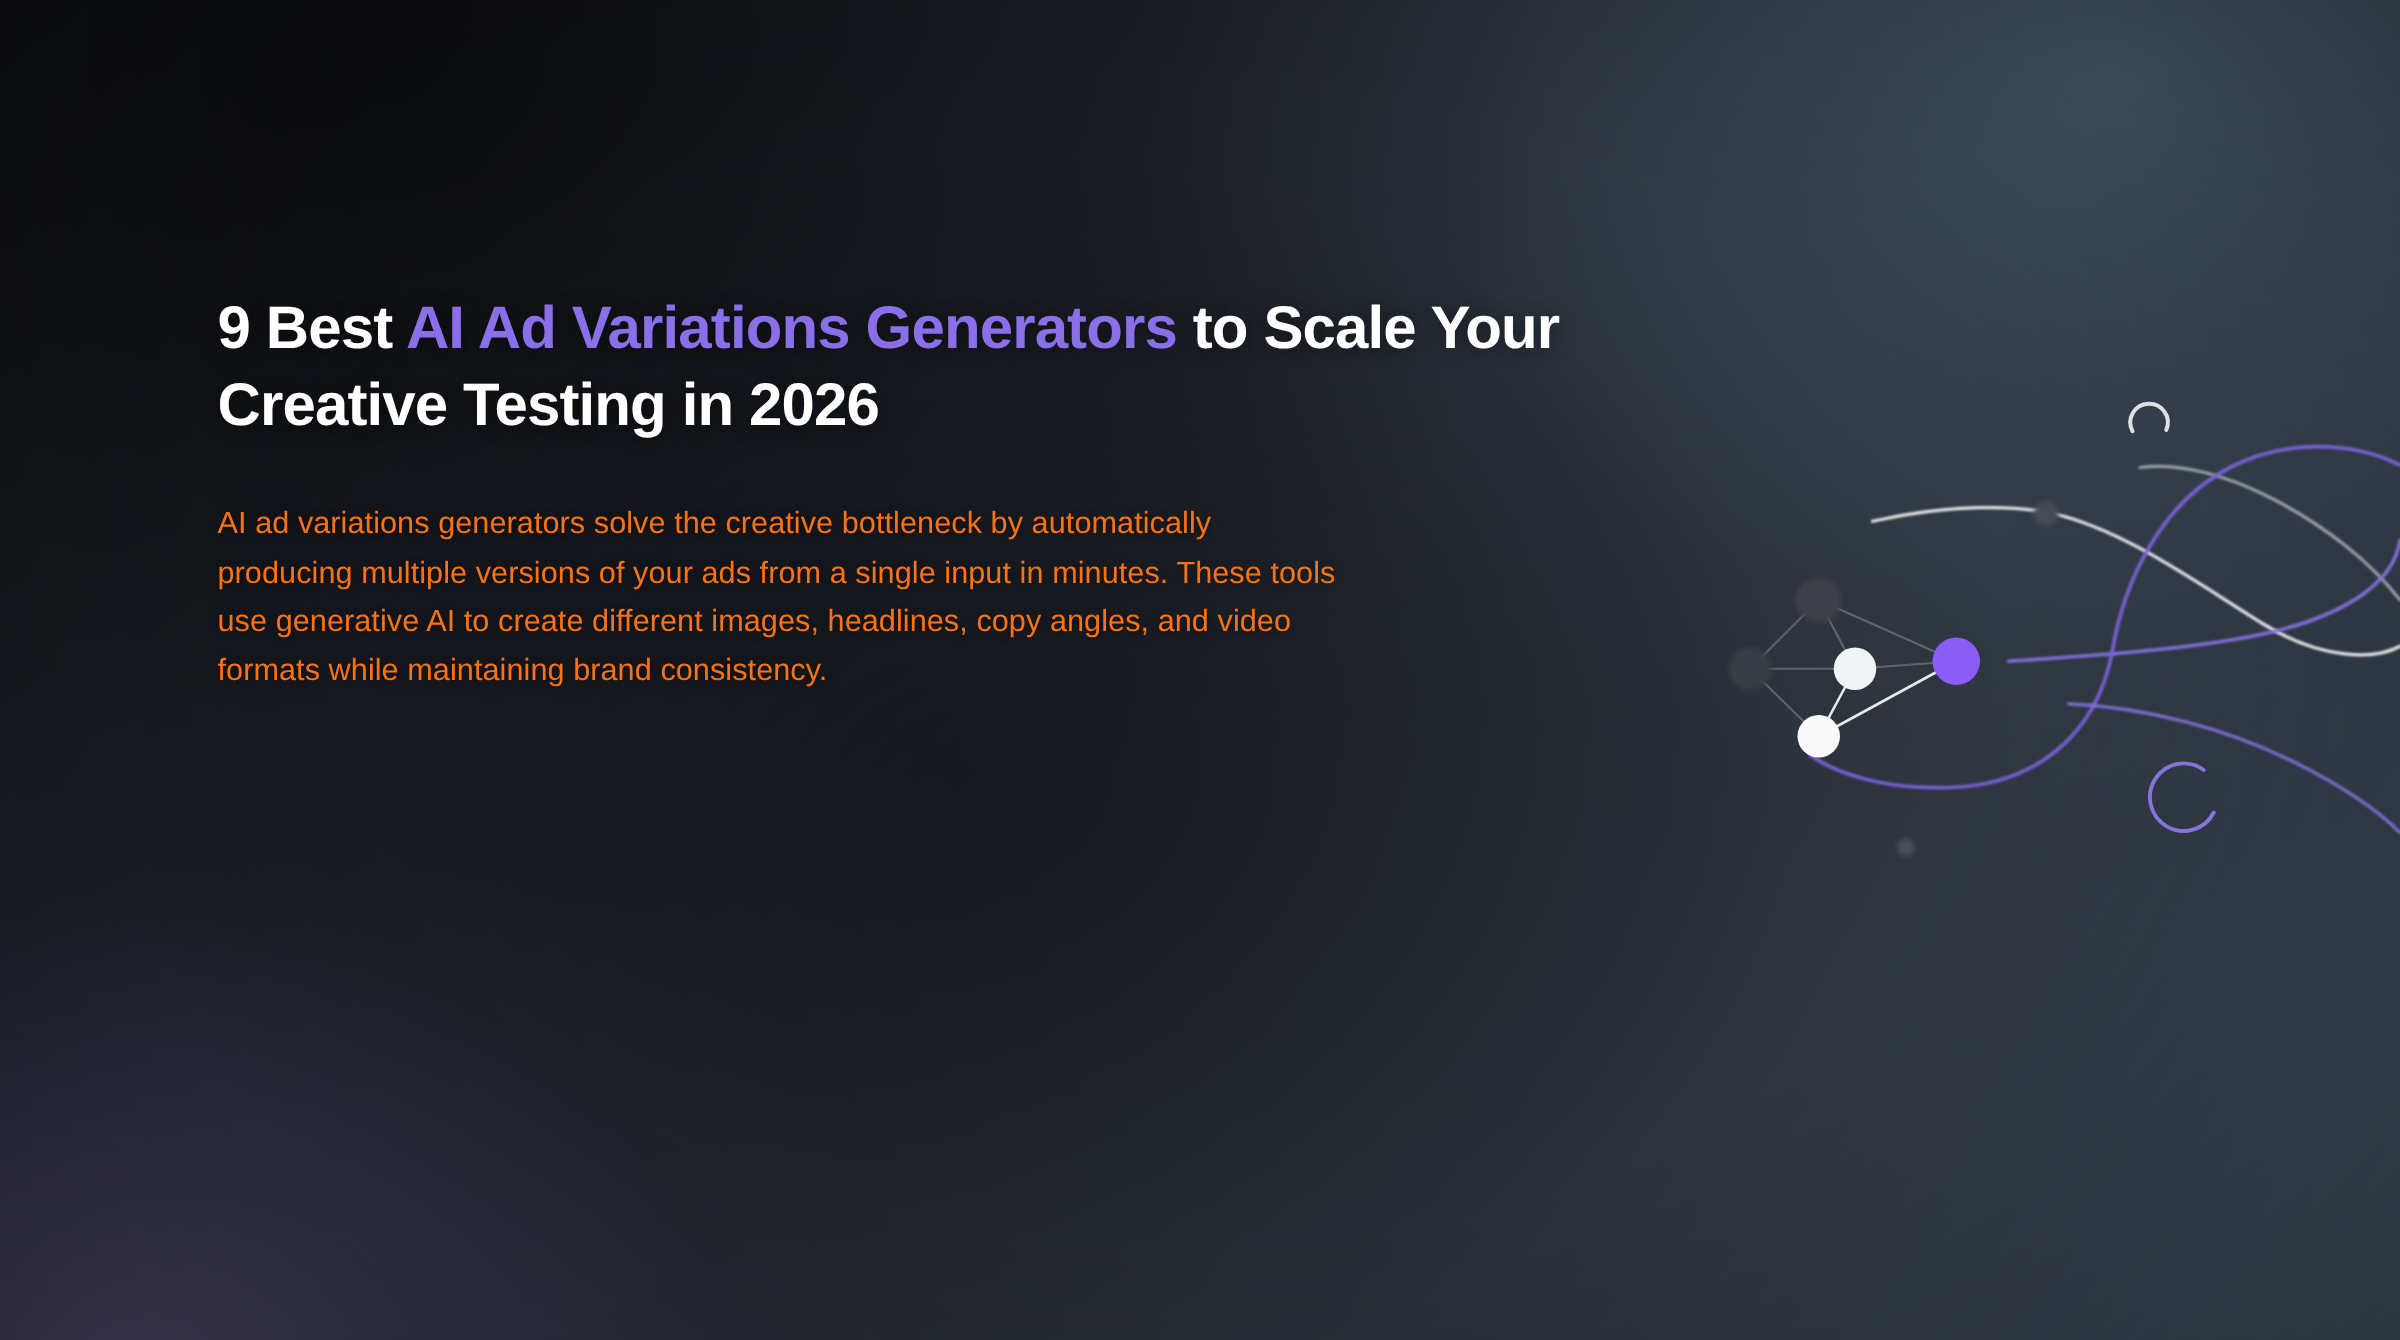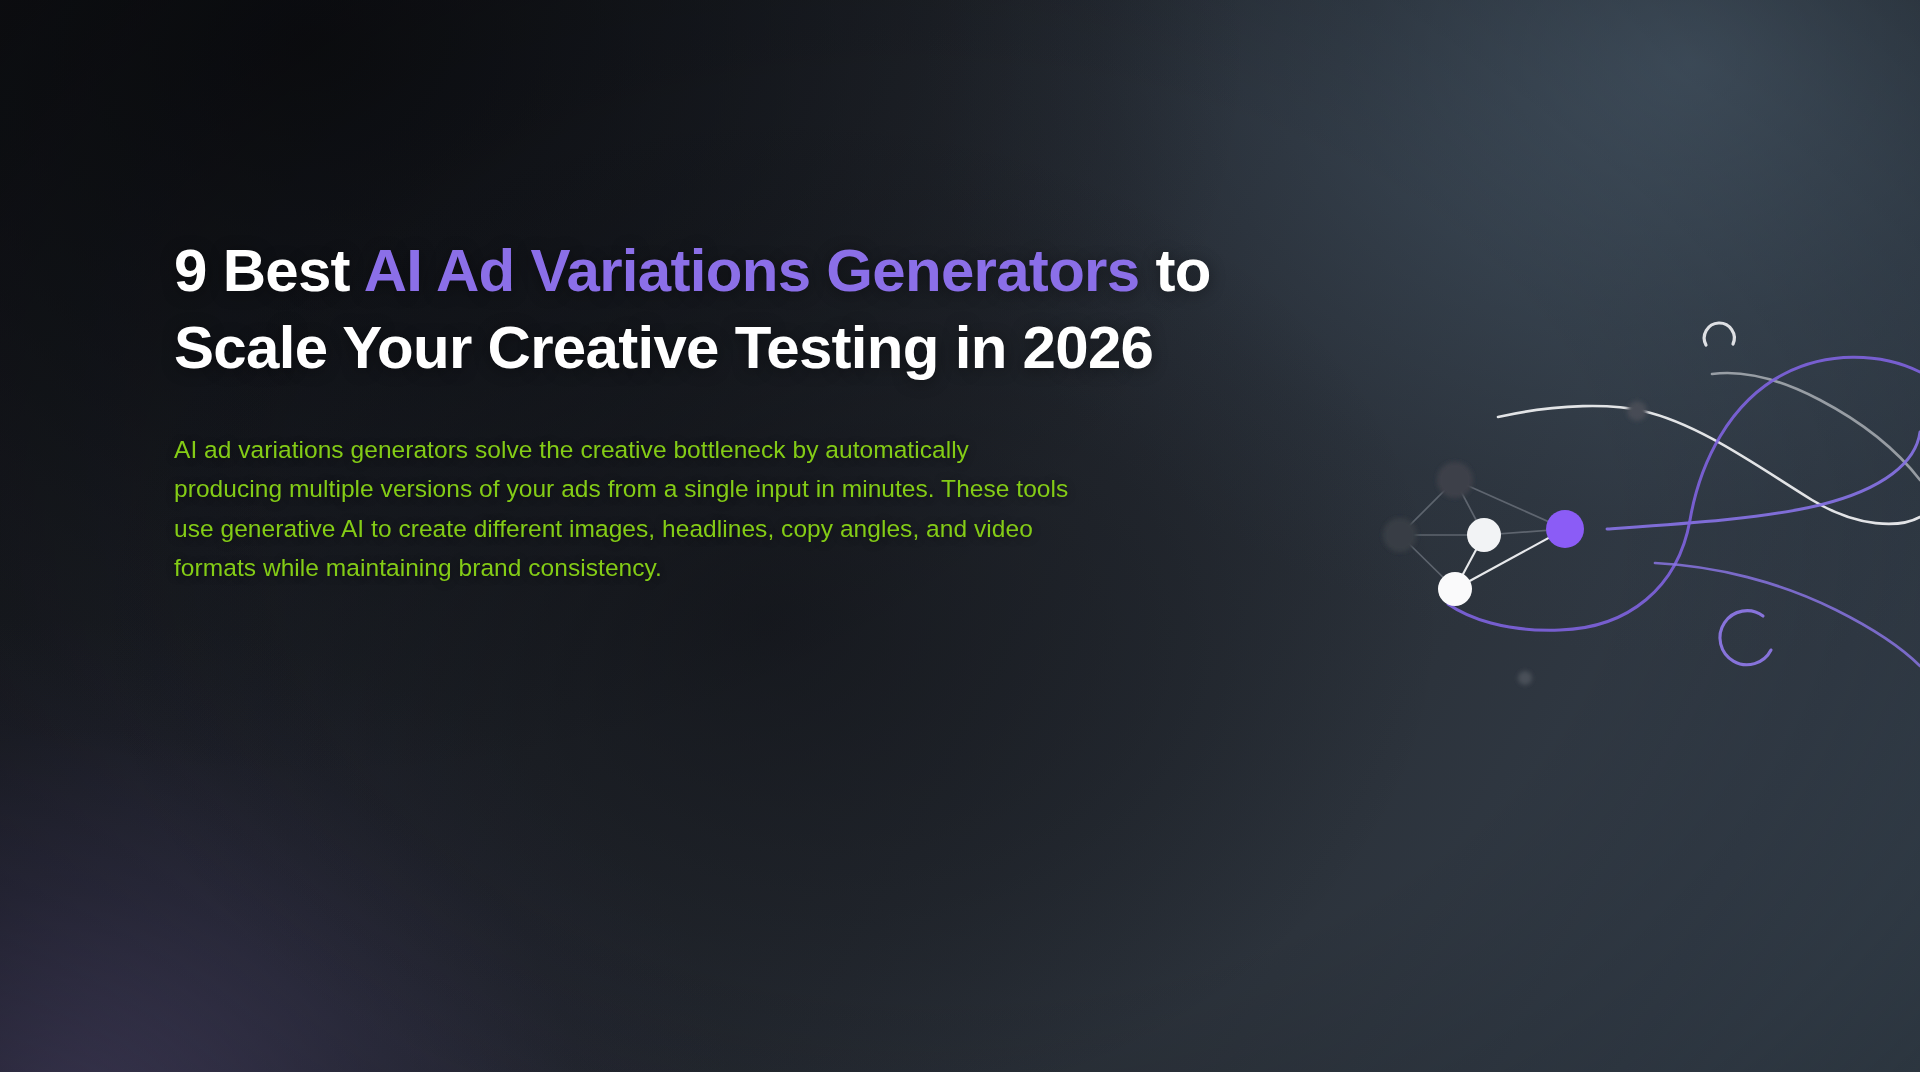--- a/index.html
+++ b/index.html
@@ -84,36 +84,36 @@
 
   
   #content {
     position: absolute;
     left: 174px;
     top: 232px;
     width: 1120px;
   }
   #headline {
     margin: 0;
-    font-size: 60px;
+    font-size: 48px;
     line-height: 1.285;
     font-weight: 700;
     letter-spacing: -0.7px;
     color: #ffffff;
     text-shadow: 0 2px 16px rgba(0,0,0,0.42);
   }
   .hl-accent { color: #8b6fe8; }
   #subcopy {
     margin: 0;
     padding-top: 44px;
     font-size: 24.5px;
     line-height: 1.60;
     font-weight: 400;
     letter-spacing: 0.05px;
-    color: #84cc16;
+    color: #f97316;
     max-width: 900px;
     text-shadow: 0 1px 8px rgba(0,0,0,0.38);
   }
 </style>
 </head>
 <body>
 
 <div id="stage">
 
   <div class="bg-layer" id="bg-base"></div>

